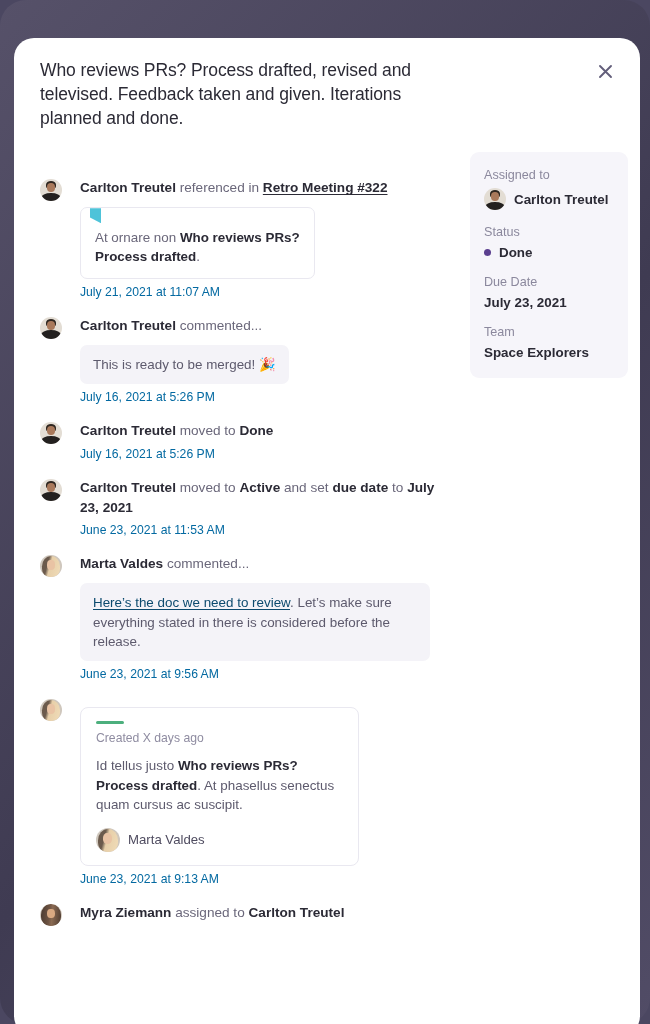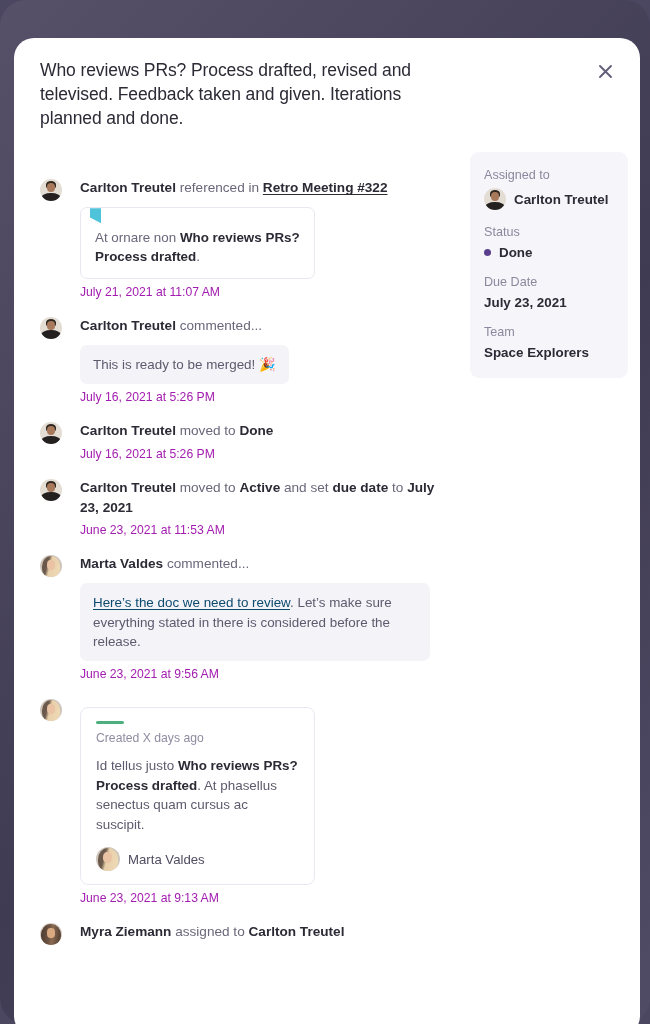--- a/index.html
+++ b/index.html
@@ -179,21 +179,21 @@
   .entry-line .lnk {
     color: #2b2a35;
     font-weight: 700;
     text-decoration: underline;
     text-underline-offset: 2px;
     cursor: pointer;
   }
 
   .timestamp {
     font-size: 12.2px;
-    color: #a21caf;
+    color: #0369a1;
     margin-top: 6px;
   }
 
   
   .quote-card {
     position: relative;
     margin-top: 9px;
     border: 1px solid #e9e8f0;
     border-radius: 7px;
     padding: 11px 14px 12px 14px;
@@ -234,21 +234,21 @@
     text-underline-offset: 2px;
     cursor: pointer;
   }
 
   
   .ref-card {
     margin-top: 9px;
     border: 1px solid #e9e8f0;
     border-radius: 8px;
     padding: 13px 15px 13px 15px;
-    width: 235px;
+    width: 279px;
     background: #fff;
   }
   .green-bar {
     width: 28px; height: 3px;
     background: #4caf7d;
     border-radius: 2px;
   }
   .ref-created {
     font-size: 12.2px;
     color: #8f8ca1;

